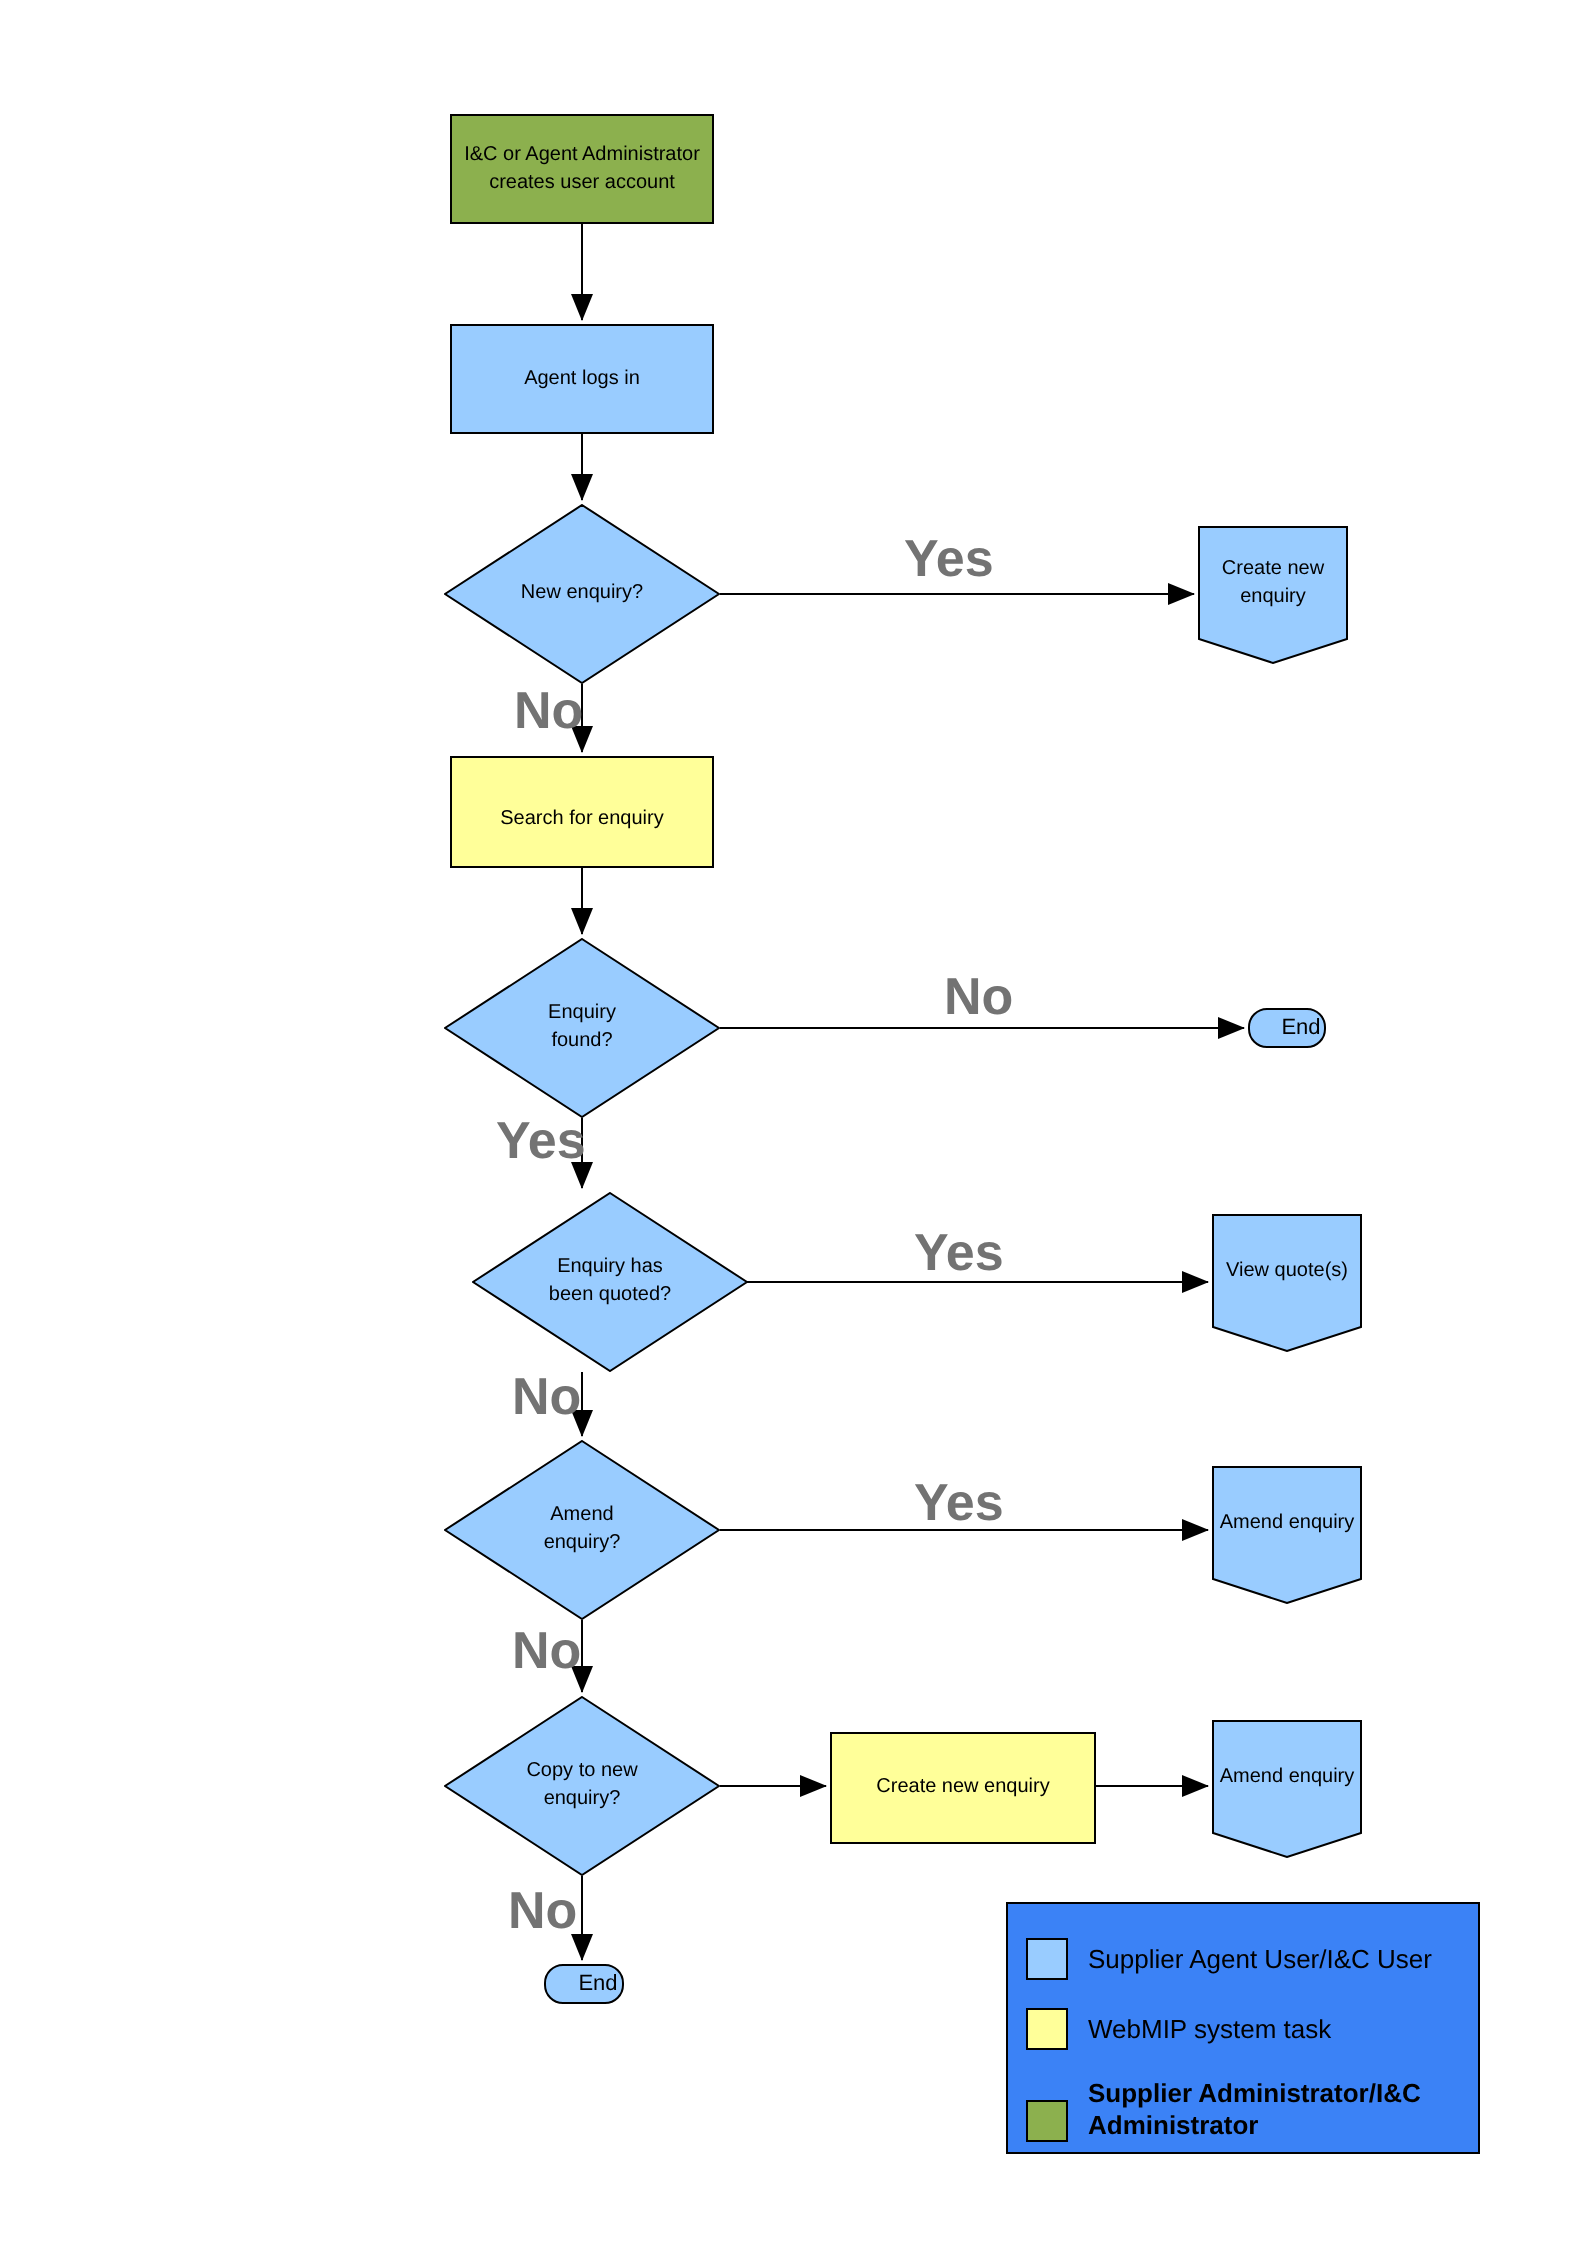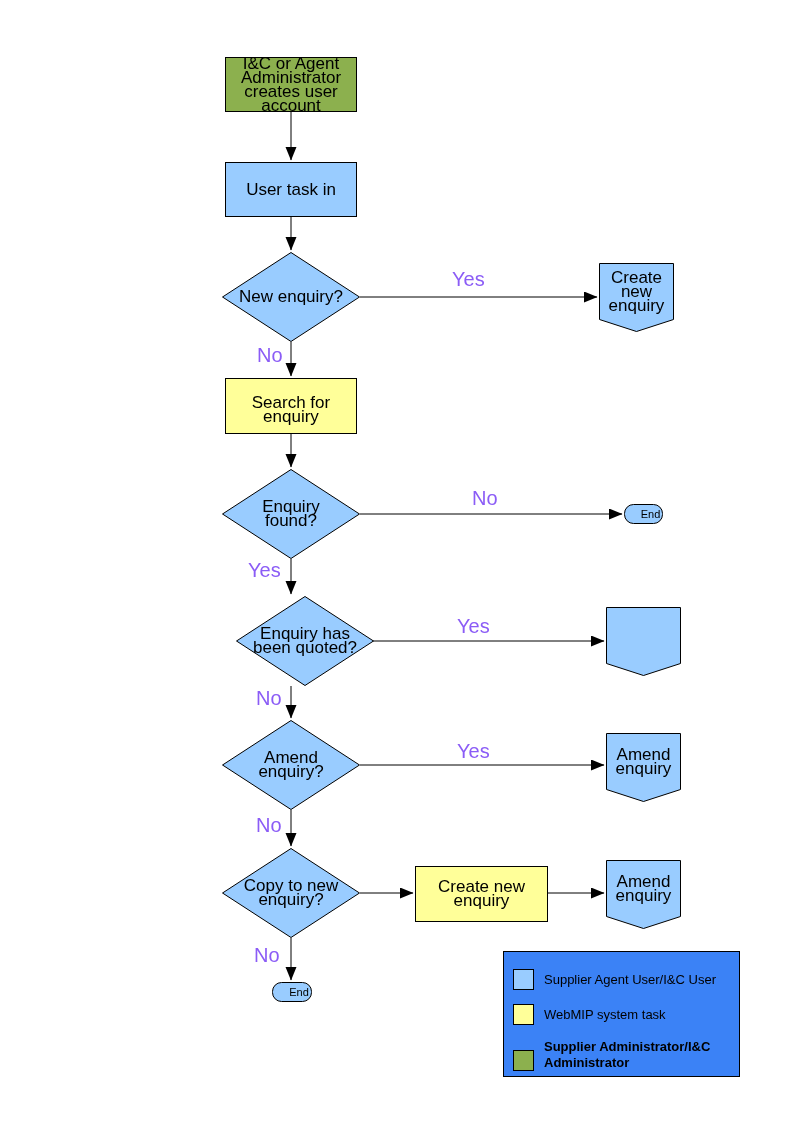--- a/index.html
+++ b/index.html
@@ -4,28 +4,29 @@
 <style>
   html,body{margin:0;padding:0;background:#ffffff;}
   body{font-family:"Liberation Sans","DejaVu Sans",sans-serif;color:#000;}
   #canvas{position:relative;width:794px;height:1123px;background:#fff;overflow:hidden;}
   #connectors{position:absolute;left:0;top:0;width:794px;height:1123px;pointer-events:none;}
   .node{position:absolute;}
   .node svg.shape{position:absolute;left:0;top:0;}
   .node-label{
     position:absolute;left:0;top:0;right:0;bottom:0;
     display:flex;align-items:center;justify-content:center;
-    text-align:center;font-size:17px;line-height:14px;white-space:pre-line;
+    text-align:center;font-size:10px;line-height:14px;white-space:pre-line;
     padding:0 2px;
   }
   .pent .node-label{bottom:12px;}
   .term .node-label{font-size:11px;padding-left:16px;}
   .branch-label{
-    position:absolute;font-size:20px;line-height:26px;color:#8b5cf6;
+    position:absolute;font-size:26px;line-height:26px;color:#737373;
     white-space:nowrap;
+    font-weight:bold;
   }
   #legend{
     position:absolute;left:503px;top:951px;width:237px;height:126px;
     border:1px solid #000;background:#3b82f6;box-sizing:border-box;
   }
   .legend-row{position:absolute;left:9px;display:flex;gap:10px;align-items:center;}
   .legend-row.top-align{align-items:flex-end;font-weight:bold;}
   .legend-swatch{flex:0 0 auto;display:block;}
   .legend-label{font-size:13px;line-height:16px;white-space:pre-line;}
 </style>
@@ -63,21 +64,21 @@
         <rect x="0.5" y="0.5" width="131" height="54" stroke="#000" fill="#8CB04E"></rect>
       </svg>
     <div class="node-label">I&amp;C or Agent Administrator
 creates user account</div>
   </div>
 
   <div class="node" style="left:225px;top:162px;width:132px;height:55px;">
     <svg class="shape" width="132" height="55" viewBox="0 0 132 55">
         <rect x="0.5" y="0.5" width="131" height="54" stroke="#000" fill="#99CCFF"></rect>
       </svg>
-    <div class="node-label">User task in</div>
+    <div class="node-label">Agent logs in</div>
   </div>
 
   <div class="node" style="left:222px;top:252px;width:138px;height:90px;">
     <svg class="shape" width="138" height="90" viewBox="0 0 138 90">
         <polygon points="69,0.5 137.5,45 69,89.5 0.5,45" stroke="#000" fill="#99CCFF"></polygon>
       </svg>
     <div class="node-label">New enquiry?</div>
   </div>
 
   <div class="node pent" style="left:599px;top:263px;width:75px;height:69px;">
@@ -115,20 +116,21 @@
         <polygon points="69,0.5 137.5,45 69,89.5 0.5,45" stroke="#000" fill="#99CCFF"></polygon>
       </svg>
     <div class="node-label">Enquiry has
 been quoted?</div>
   </div>
 
   <div class="node pent" style="left:606px;top:607px;width:75px;height:69px;">
     <svg class="shape" width="75" height="69" viewBox="0 0 75 69">
         <polygon points="0.5,0.5 74.5,0.5 74.5,56.5 37.5,68.5 0.5,56.5" stroke="#000" fill="#99CCFF"></polygon>
       </svg>
+    <div class="node-label">View quote(s)</div>
   </div>
 
   <div class="node" style="left:222px;top:720px;width:138px;height:90px;">
     <svg class="shape" width="138" height="90" viewBox="0 0 138 90">
         <polygon points="69,0.5 137.5,45 69,89.5 0.5,45" stroke="#000" fill="#99CCFF"></polygon>
       </svg>
     <div class="node-label">Amend
 enquiry?</div>
   </div>
 

